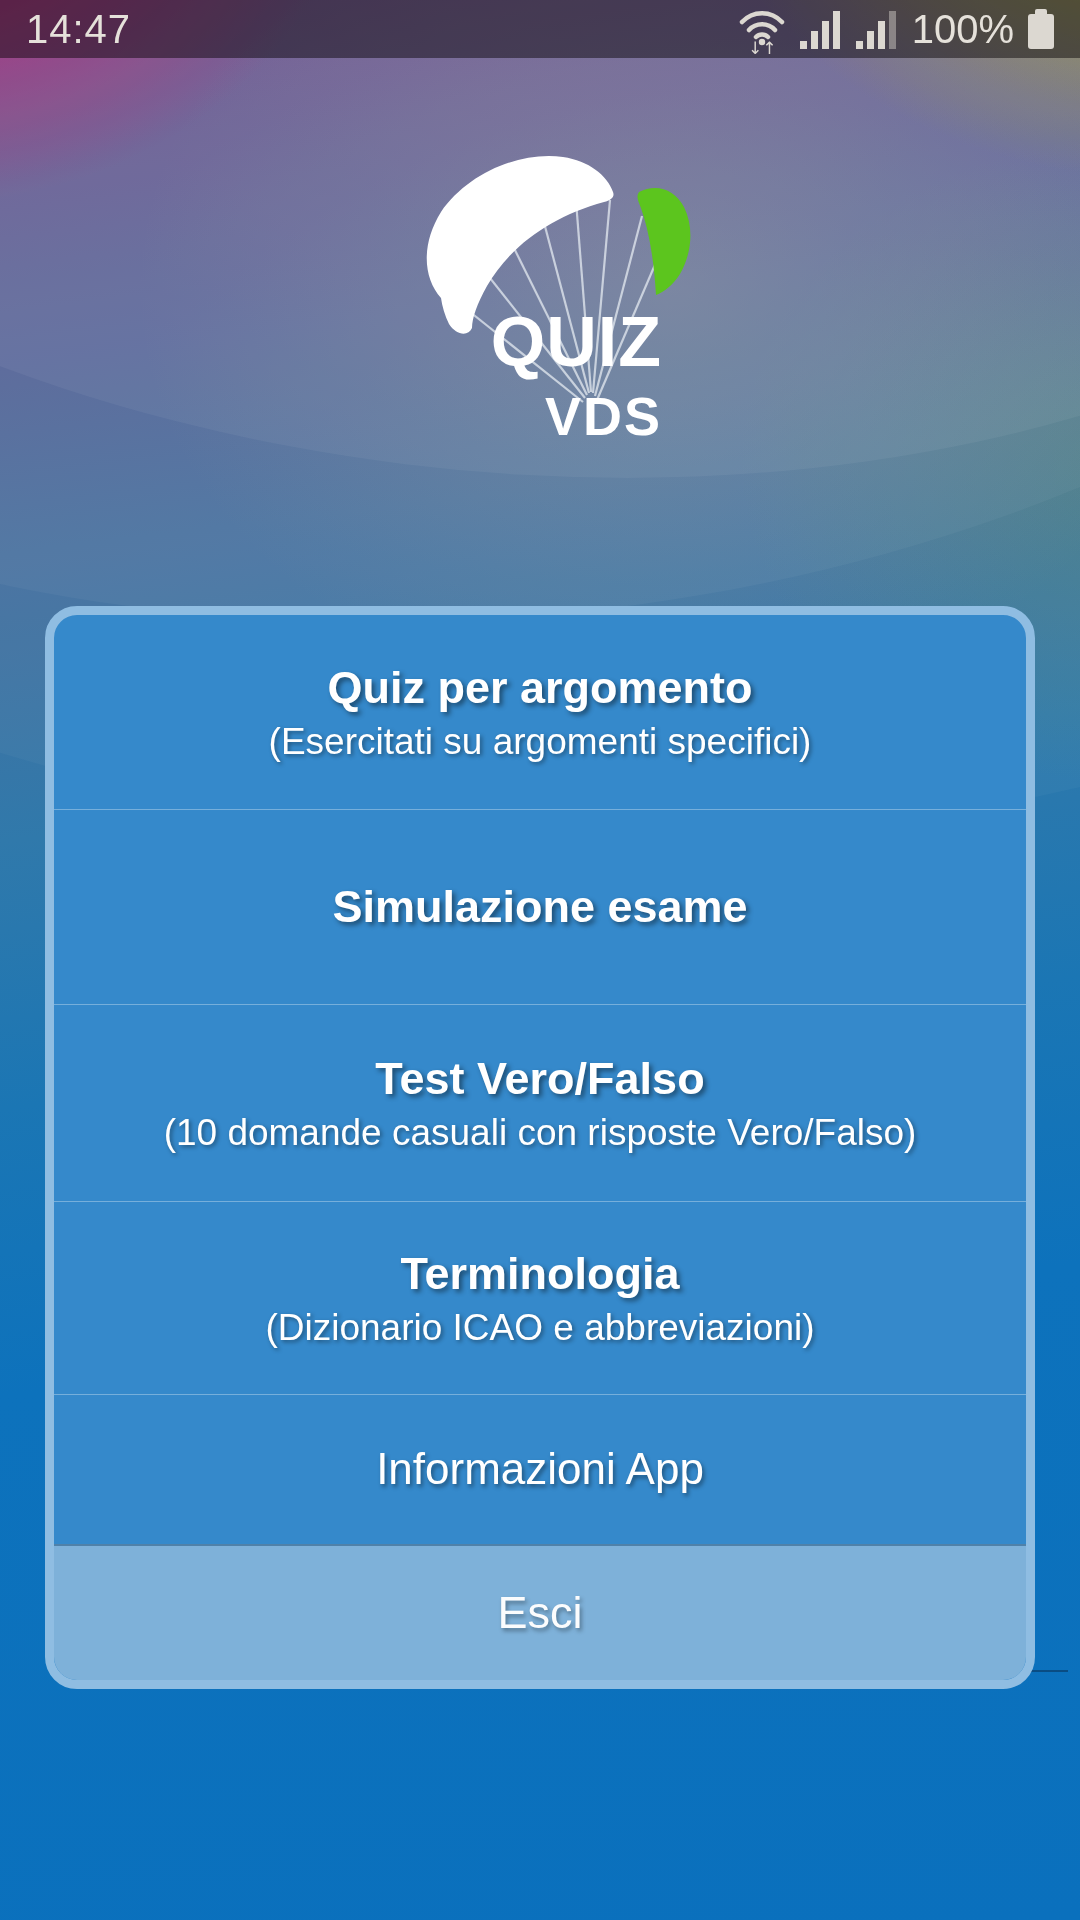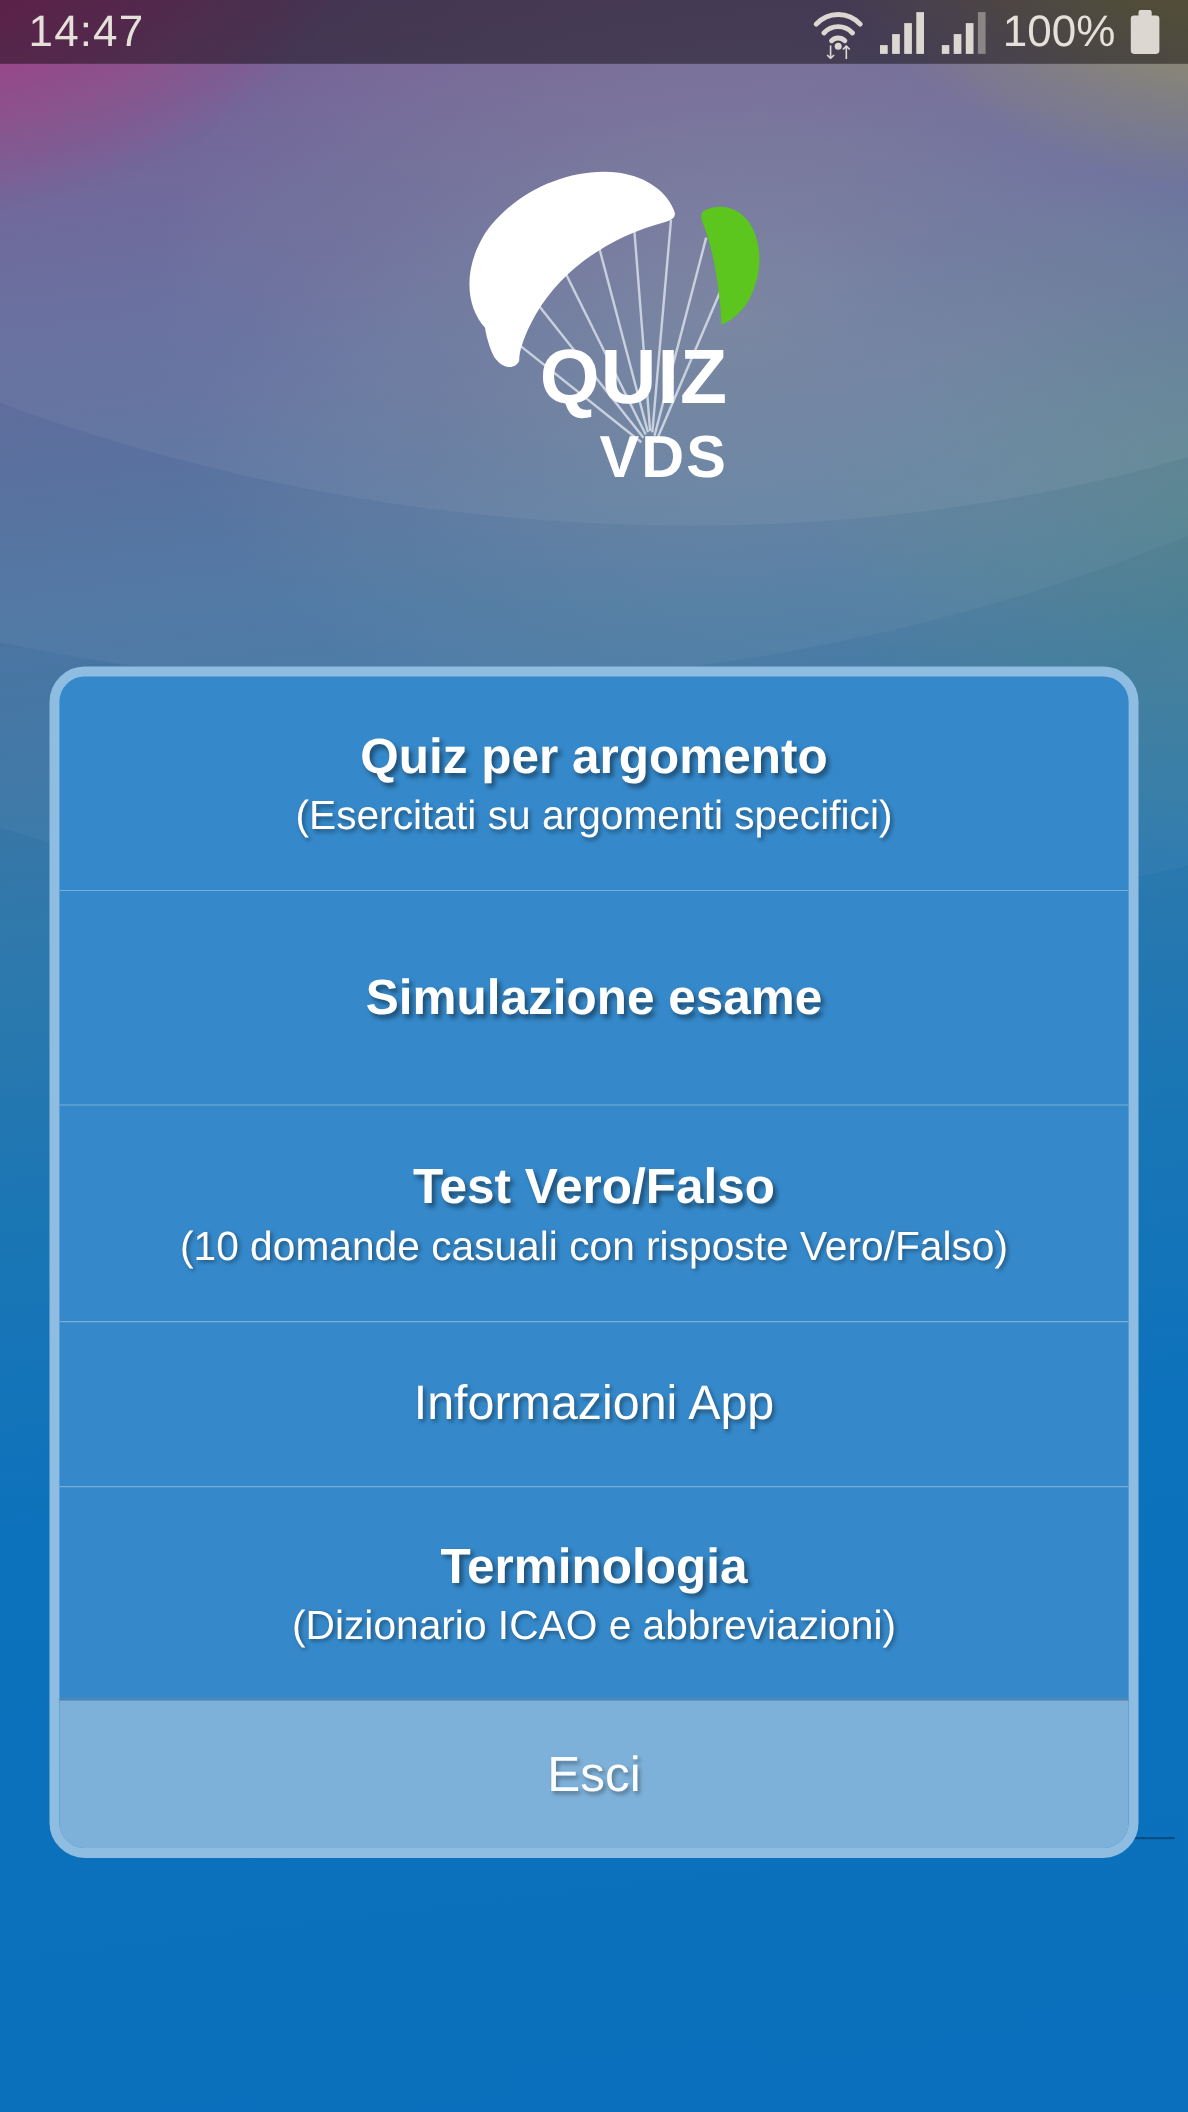--- a/index.html
+++ b/index.html
@@ -165,27 +165,27 @@
 
     <div class="menu-item mi-2">
       <div class="item-title">Simulazione esame</div>
     </div>
 
     <div class="menu-item mi-3">
       <div class="item-title">Test Vero/Falso</div>
       <div class="item-sub">(10 domande casuali con risposte Vero/Falso)</div>
     </div>
 
-    <div class="menu-item mi-5">
-      <div class="item-title light">Informazioni App</div>
-    </div>
-
     <div class="menu-item mi-4">
       <div class="item-title">Terminologia</div>
       <div class="item-sub">(Dizionario ICAO e abbreviazioni)</div>
+    </div>
+
+    <div class="menu-item mi-5">
+      <div class="item-title light">Informazioni App</div>
     </div>
 
     <div class="exit">
       <div class="exit-label">Esci</div>
     </div>
 
   </div>
 
   <div class="card-underline"></div>
 

